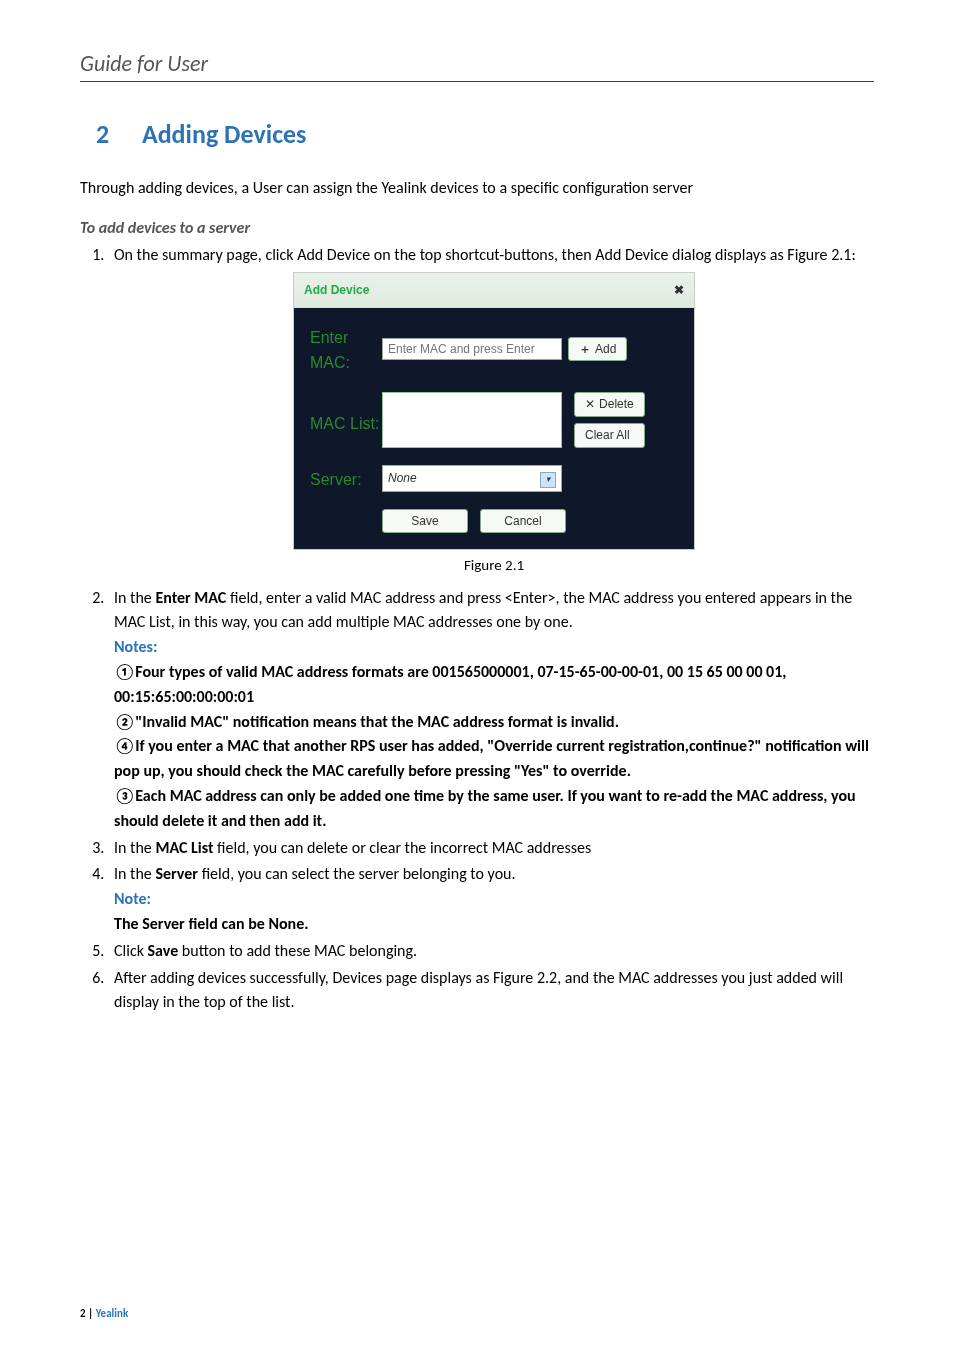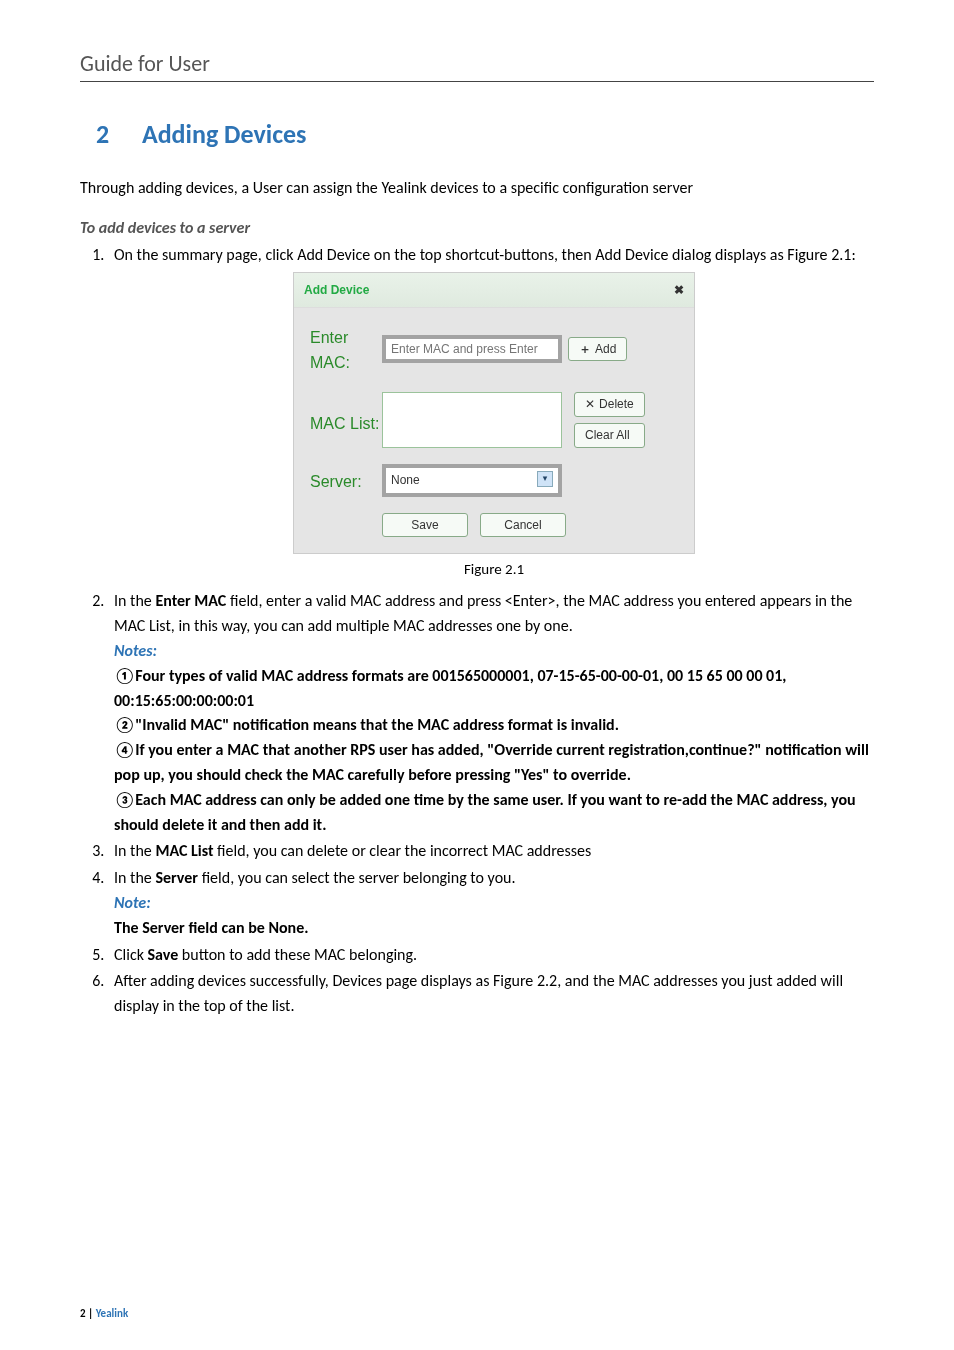--- a/index.html
+++ b/index.html
@@ -10,20 +10,21 @@
     color: #000;
   }
   .page {
     width: 954px;
     height: 1350px;
     box-sizing: border-box;
     padding: 50px 80px 40px 80px;
     position: relative;
   }
   .header-title {
+    font-style: italic;
     color: #555;
     font-size: 22px;
     padding-bottom: 4px;
     border-bottom: 1px solid #444;
     margin-bottom: 36px;
   }
   h1.section {
     color: #2e74b5;
     font-size: 26px;
     font-weight: 700;
@@ -48,59 +49,59 @@
   ol.main-list {
     margin: 0;
     padding-left: 28px;
     font-size: 16px;
     line-height: 1.55;
   }
   ol.main-list > li {
     margin-bottom: 2px;
     padding-left: 6px;
   }
-  .emph-note { color:#2e74b5; font-weight:700; font-style: italic; }
+  .emph-note { color:#2e74b5; font-weight:700; }
   .bold { font-weight: 700; }
 
   
   .figure-wrap { text-align:center; margin: 4px 0 4px 0;}
   .dialog {
     width: 400px;
     margin: 0 auto;
     border: 1px solid #ccc;
-    background: #e5e5e5;
+    background: #0f172a;
     text-align: left;
     font-family: Arial, sans-serif;
     font-size: 12px;
   }
   .dialog-header {
     background: linear-gradient(#e9f2e9, #dfeadf);
     padding: 8px 10px;
     display:flex;
     justify-content: space-between;
     align-items: center;
     border-bottom: 1px solid #ddd;
   }
   .dialog-header .title { color:#2a4; font-weight:bold; }
   .dialog-header .close { color:#333; font-weight:bold; cursor:pointer; }
   .dialog-body { padding: 14px 16px 16px 16px; }
   .row { display:flex; align-items:center; margin-bottom: 16px; }
   .row.top { align-items: flex-start; }
   .row-label { width: 72px; color:#2a8a2a; font-size: 16px; text-align:left; padding-top:4px;}
   .row-ctrl { flex:1; display:flex; gap:6px; align-items:center;}
   .text-input, .select-input {
-    border: 4px solid #a3a3a3;
+    border: 1px solid #a3a3a3;
     padding: 3px 5px;
     font-size: 12px;
     color:#888;
     width: 180px;
     box-sizing: border-box;
     background:#fff;
   }
-  .select-input { display:flex; justify-content:space-between; align-items:flex-start; color:#333;}
+  .select-input { display:flex; justify-content:space-between; align-items:flex-end; color:#333;font-style:italic;}
   .select-input .chev { width:14px; height:14px; background:#cfe3f7; border:1px solid #8ab; display:flex; align-items:center; justify-content:center; font-size:9px; color:#246;}
   .mac-box {
     border: 1px solid #9bc39b;
     height: 56px;
     width: 180px;
     box-sizing: border-box;
     background:#fff;
   }
   .btn {
     border:1px solid #8a8;

